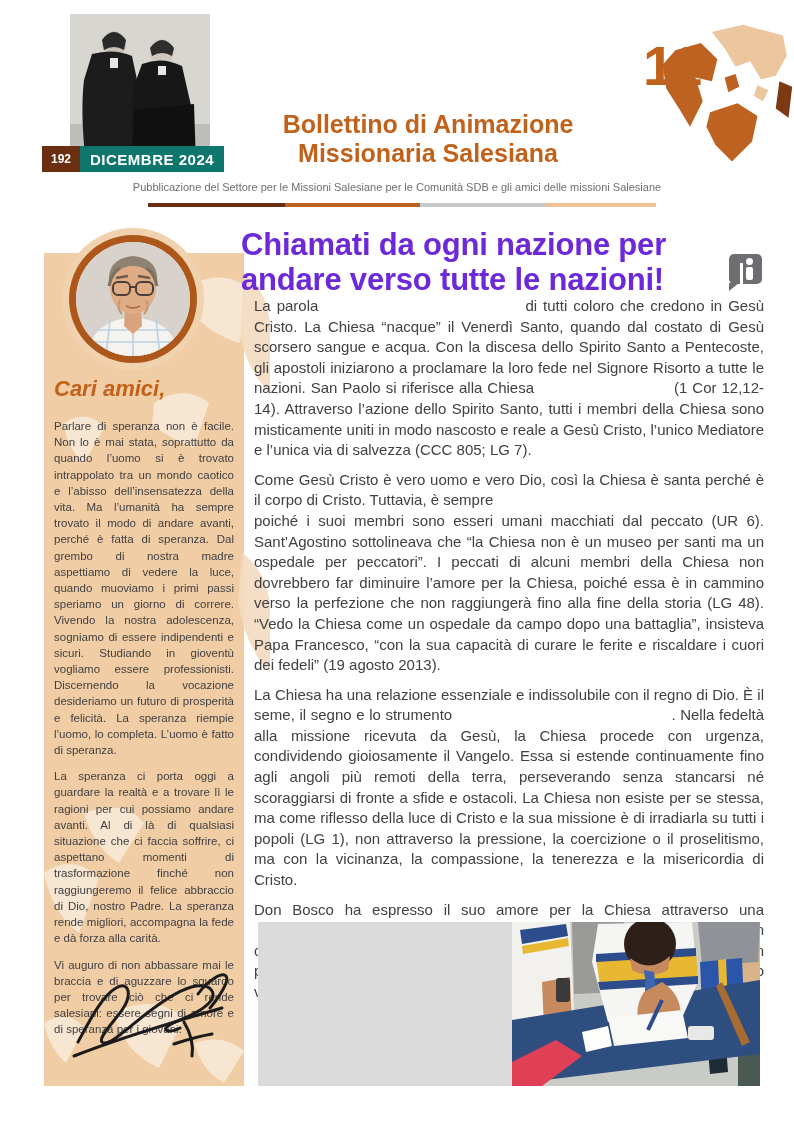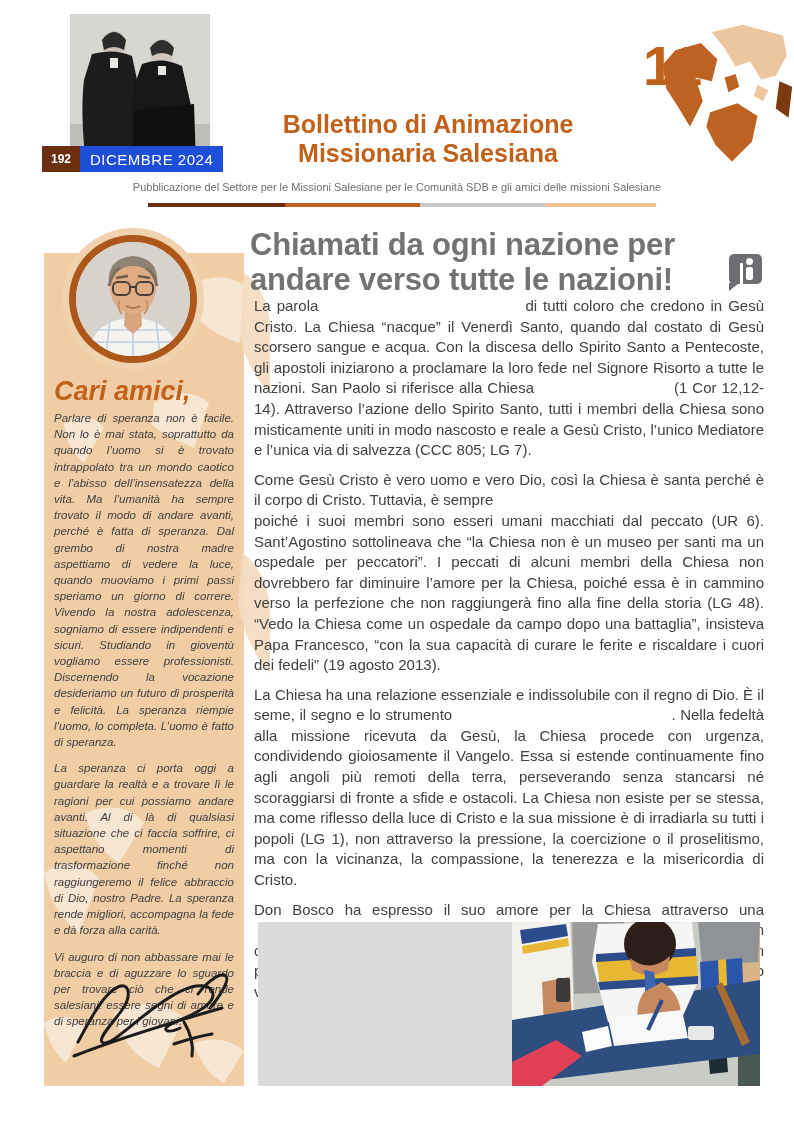--- a/index.html
+++ b/index.html
@@ -4,21 +4,21 @@
 <style>
   html,body{margin:0;padding:0;background:#fff;}
   .page{position:relative;width:794px;height:1122px;background:#fff;overflow:hidden;
         font-family:"Liberation Sans",sans-serif;}
 
   
   .founders{position:absolute;left:70px;top:14px;width:140px;height:152px;}
   .issue-badge{position:absolute;left:42px;top:146px;height:26px;display:flex;z-index:5;}
   .issue-num{background:#6B2E10;color:#fff;font-weight:bold;font-size:12px;
              display:flex;align-items:center;padding:0 9px;}
-  .issue-date{background:#1d4ed8;color:#fff;font-weight:normal;font-size:15px;
+  .issue-date{background:#0f766e;color:#fff;font-weight:bold;font-size:15px;
               display:flex;align-items:center;padding:0 10px;letter-spacing:.5px;}
   .masthead{position:absolute;left:213px;top:30px;width:430px;text-align:center;}
   .mast-title{font-family:"DejaVu Serif","Liberation Serif",serif;font-weight:bold;
               font-size:63px;color:#58595B;letter-spacing:1px;line-height:1;display:inline-block;}
   .mast-num{position:absolute;left:643px;top:38px;font-size:56px;font-weight:bold;
             color:#C2611A;line-height:1;}
   .subtitle{position:absolute;left:213px;top:110px;width:430px;text-align:center;
             color:#C2611A;font-size:25px;font-weight:bold;line-height:1.14;}
   .world-logo{position:absolute;left:648px;top:18px;width:146px;height:152px;}
   .tagline{position:absolute;left:0;top:181px;width:794px;text-align:center;
@@ -28,28 +28,28 @@
 
   
   .side-panel{position:absolute;left:44px;top:253px;width:200px;height:833px;background:#F0CDA5;}
   .side-watermark{position:absolute;left:44px;top:253px;width:226px;height:833px;pointer-events:none;}
   .avatar-wrap{position:absolute;left:62px;top:228px;width:142px;height:142px;border-radius:50%;
                background:#F0D2AE;display:flex;align-items:center;justify-content:center;z-index:4;}
   .avatar-ring{width:128px;height:128px;border-radius:50%;background:#AD571B;
                display:flex;align-items:center;justify-content:center;}
   .avatar-photo{width:114px;height:114px;border-radius:50%;overflow:hidden;background:#DCD9D4;}
   .greeting{position:absolute;left:54px;top:376px;width:180px;color:#C2611A;
-            font-size:27px;font-weight:bold;font-style:italic;z-index:4;}
+            font-size:22px;font-weight:bold;font-style:italic;z-index:4;}
   .side-text{position:absolute;left:54px;top:410px;width:180px;color:#414042;
              font-size:11.5px;line-height:16.2px;text-align:justify;z-index:4;}
-  .side-text p{margin:0 0 10px 0;font-style:italic;}
+  .side-text p{margin:8px 0 10px 0;}
   .signature{position:absolute;left:70px;top:962px;width:162px;height:104px;z-index:4;}
 
   
-  .headline{position:absolute;left:250px;top:228px;width:470px;color:#737373;
+  .headline{position:absolute;left:241px;top:228px;width:470px;color:#6d28d9;
             font-size:31px;font-weight:bold;line-height:1.12;letter-spacing:-.2px;}
   .info-icon{position:absolute;left:729px;top:254px;width:33px;height:30px;background:#6D6E71;
              border-radius:5px;}
   .info-icon::after{content:"";position:absolute;left:0;bottom:-7px;border-left:10px solid #6D6E71;
              border-bottom:8px solid transparent;}
   .info-dot{position:absolute;left:17px;top:4px;width:7px;height:7px;border-radius:50%;background:#fff;}
   .info-bar{position:absolute;left:17px;top:13px;width:7px;height:13px;border-radius:2px;background:#fff;}
   .info-slit{position:absolute;left:11px;top:9px;width:3px;height:21px;background:#fff;}
 
   .article{position:absolute;left:254px;top:296px;width:510px;color:#414042;

